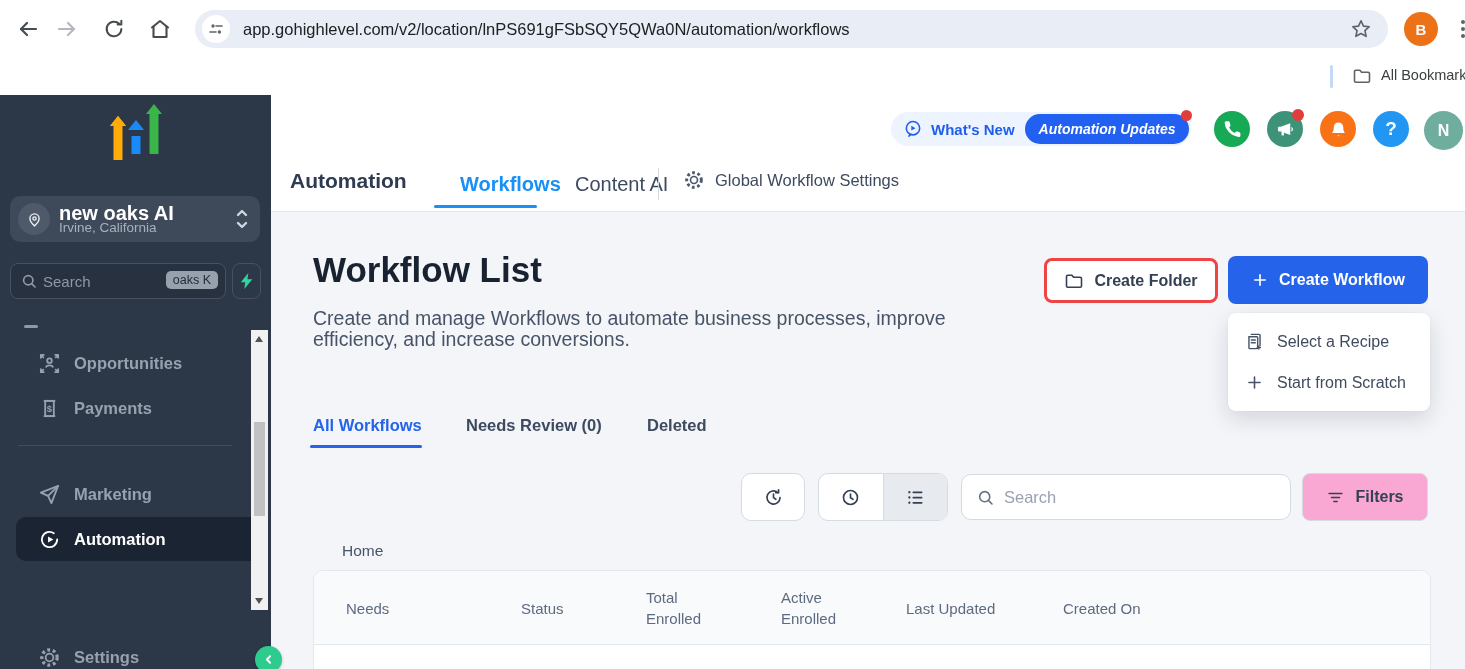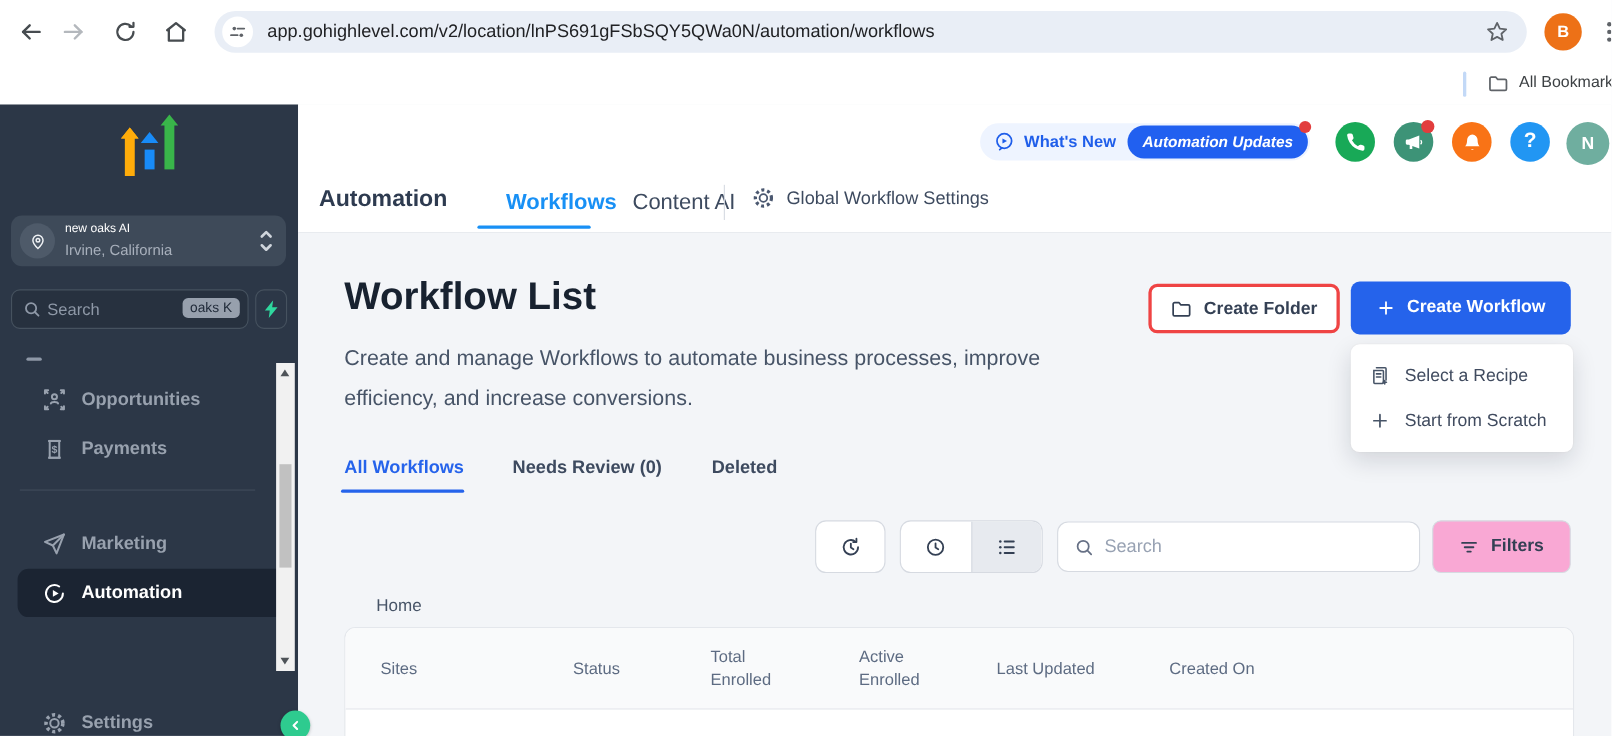--- a/index.html
+++ b/index.html
@@ -24,21 +24,21 @@
   .bm-label { position:absolute; left:1381px; top:9px; font-size:14.5px; color:#3c4043; white-space:nowrap; }
 
   
   .app { position:absolute; left:0; top:95px; width:1465px; height:574px; background:#f3f5f8; }
 
   
   .sidebar { position:absolute; left:0; top:0; width:271px; height:574px; background:#2c3747; overflow:hidden; }
   .ghl-logo { position:absolute; left:109px; top:7px; width:54px; height:58px; }
   .loc-select { position:absolute; left:10px; top:101px; width:250px; height:46px; background:#3e4a59; border-radius:10px; cursor:pointer; }
   .loc-icon { position:absolute; left:8px; top:7px; width:32px; height:32px; border-radius:50%; background:#4e5a69; display:flex; align-items:center; justify-content:center; color:#eef1f4; }
-  .loc-name { position:absolute; left:49px; top:6px; font-size:11px; font-weight:normal; color:#fff; }
+  .loc-name { position:absolute; left:49px; top:6px; font-size:20px; font-weight:bold; color:#fff; }
   .loc-city { position:absolute; left:49px; top:24px; font-size:13.5px; color:#a8b0bc; }
   .loc-chevrons { position:absolute; right:11px; top:10px; width:14px; height:26px; color:#cfd5dc; }
   .sb-search { position:absolute; left:10px; top:168px; width:216px; height:36px; background:#27313f; border:1px solid #46525f; border-radius:8px; }
   .sb-search input { position:absolute; left:32px; top:0; width:120px; height:34px; background:transparent; border:none; outline:none; font-size:15px; color:#cfd5dc; font-family:"Liberation Sans",sans-serif; }
   .sb-search input::placeholder { color:#8e98a7; }
   .sb-mag { position:absolute; left:9px; top:8px; width:18px; height:18px; color:#8e98a7; }
   .ctrlk { position:absolute; right:7px; top:7px; padding:2px 7px; background:#97a0ad; border-radius:5px; font-size:12.5px; color:#222c3b; }
   .bolt-btn { position:absolute; left:232px; top:168px; width:29px; height:36px; border:1px solid #46525f; border-radius:8px; display:flex; align-items:center; justify-content:center; cursor:pointer; }
   .nav-remnant { position:absolute; left:24px; top:230px; width:14px; height:3px; background:#8e98a7; border-radius:2px; }
   .nav-item { position:absolute; left:16px; width:250px; height:44px; display:flex; align-items:center; padding-left:22px; color:#98a1ae; font-size:16.5px; font-weight:bold; cursor:pointer; }
@@ -68,21 +68,21 @@
   .tab-link.active { color:#1890f5; font-weight:bold; }
   .tab-underline { position:absolute; left:163px; top:110px; width:103px; height:3px; border-radius:2px; background:#1890f5; }
   .tab-divider { position:absolute; left:387px; top:73px; width:1px; height:32px; background:#d5dae1; }
   .gear-link { position:absolute; left:412px; top:74px; display:flex; align-items:center; color:#3d4a5f; cursor:pointer; }
   .gear-link .gicon { width:22px; height:22px; margin-right:10px; color:#4b5870; }
   .gear-link span { font-size:16.5px; }
 
   
   .c-body { position:absolute; left:0; top:117px; width:1194px; height:457px; background:#f3f5f8; }
   .page-title { position:absolute; left:42px; top:38px; font-size:35px; font-weight:bold; color:#182230; }
-  .page-desc { position:absolute; left:42px; top:96px; width:700px; font-size:19.5px; line-height:36px; color:#475467; }
+  .page-desc { position:absolute; left:42px; top:96px; width:700px; font-size:19.5px; line-height:21px; color:#475467; }
   .btn { display:flex; align-items:center; justify-content:center; border-radius:8px; font-size:16px; font-weight:bold; cursor:pointer; }
   .btn-folder { position:absolute; left:773px; top:46px; width:174px; height:45px; background:#fff; border:3px solid #ef4444; color:#344054; }
   .btn-folder svg { width:20px; height:20px; margin-right:10px; }
   .btn-create { position:absolute; left:957px; top:44px; width:200px; height:48px; background:#2563eb; color:#fff; }
   .btn-create svg { width:18px; height:18px; margin-right:10px; }
   .dropdown { position:absolute; left:957px; top:101px; width:202px; background:#fff; border-radius:8px; box-shadow:0 8px 22px rgba(16,24,40,.14), 0 0 0 1px #f0f1f3; padding:8px 0; z-index:20; }
   .dd-item { display:flex; align-items:center; height:41px; padding-left:17px; font-size:16px; color:#404b5f; cursor:pointer; }
   .dd-item svg { width:19px; height:19px; margin-right:13px; color:#475467; }
   .subtab { position:absolute; top:204px; font-size:16.5px; font-weight:bold; color:#3d4a5f; cursor:pointer; }
   .subtab.active { color:#2563eb; }
@@ -419,21 +419,21 @@
               <path d="M7 12h10"></path>
               <path d="M10 17h4"></path>
             </svg>
           <span>Filters</span>
         </div>
 
         <span class="breadcrumb">Home</span>
 
         <div class="wf-table">
           <div class="wf-thead">
-            <div class="th" style="left:32px;">Sites</div>
+            <div class="th" style="left:32px;">Needs</div>
             <div class="th" style="left:207px;">Status</div>
             <div class="th" style="left:332px; width:64px;">Total Enrolled</div>
             <div class="th" style="left:467px; width:64px;">Active Enrolled</div>
             <div class="th" style="left:592px;">Last Updated</div>
             <div class="th" style="left:749px;">Created On</div>
           </div>
         </div>
       </div>
     </div>
   </div>

